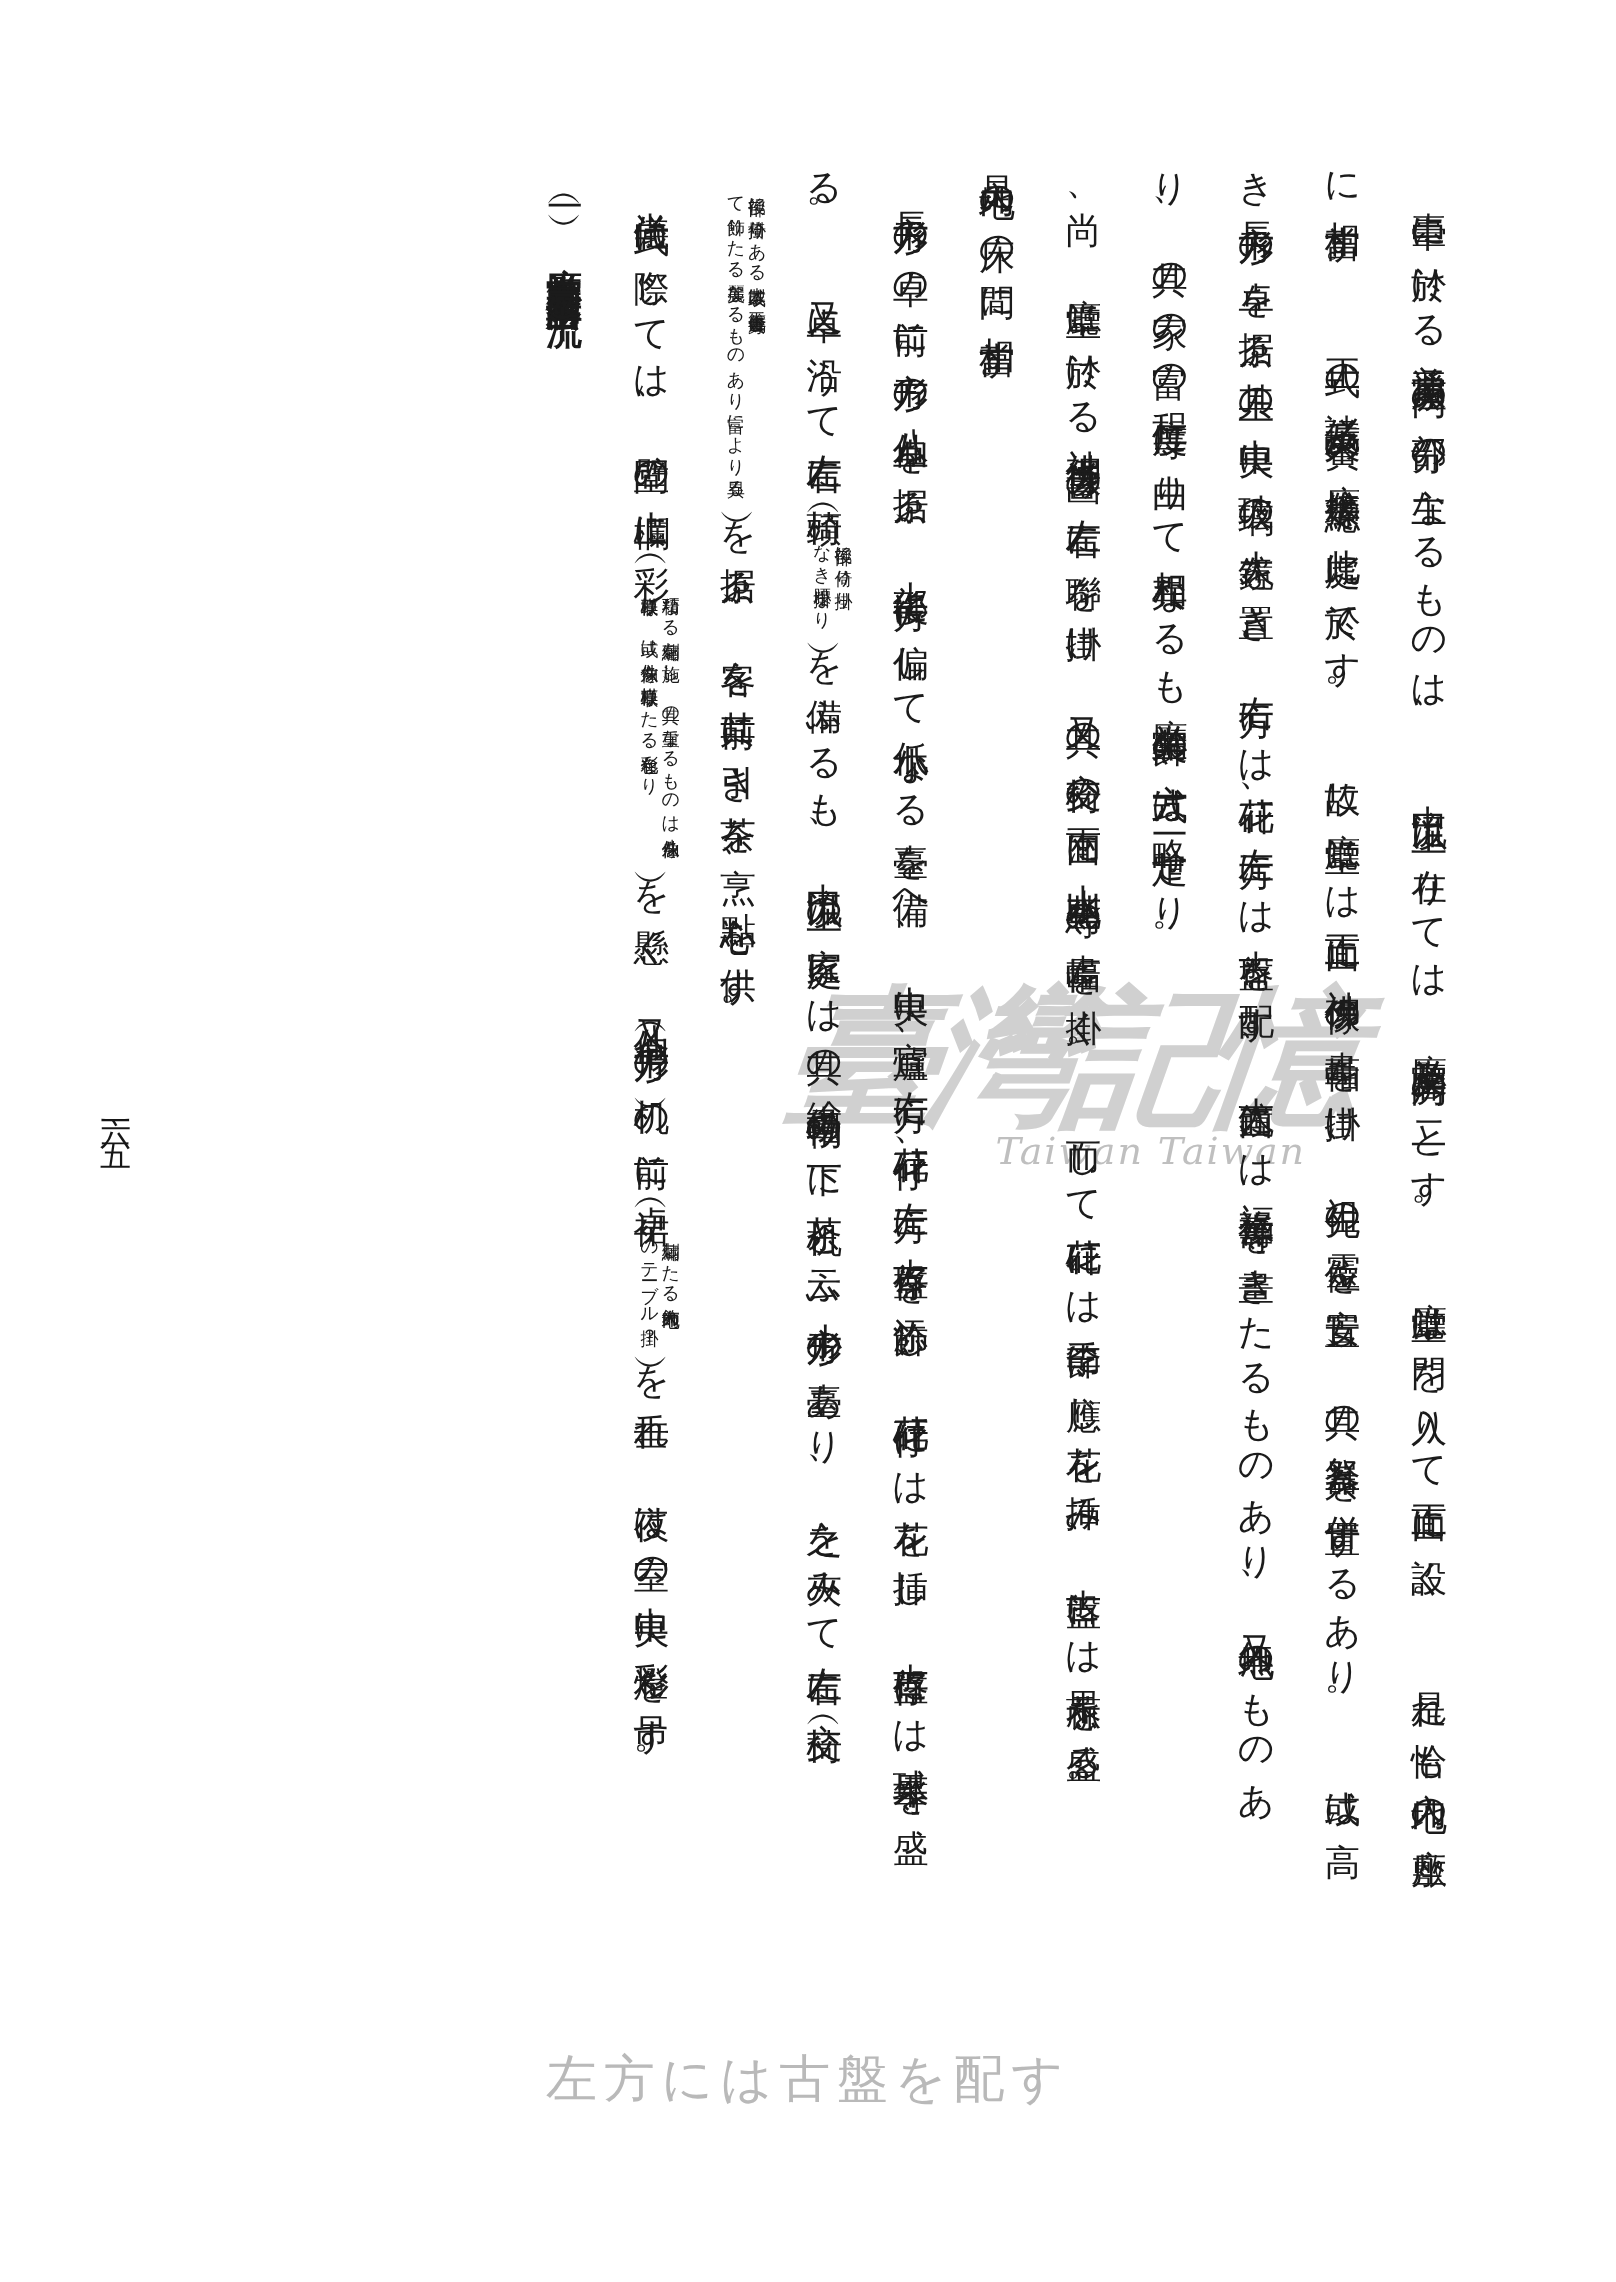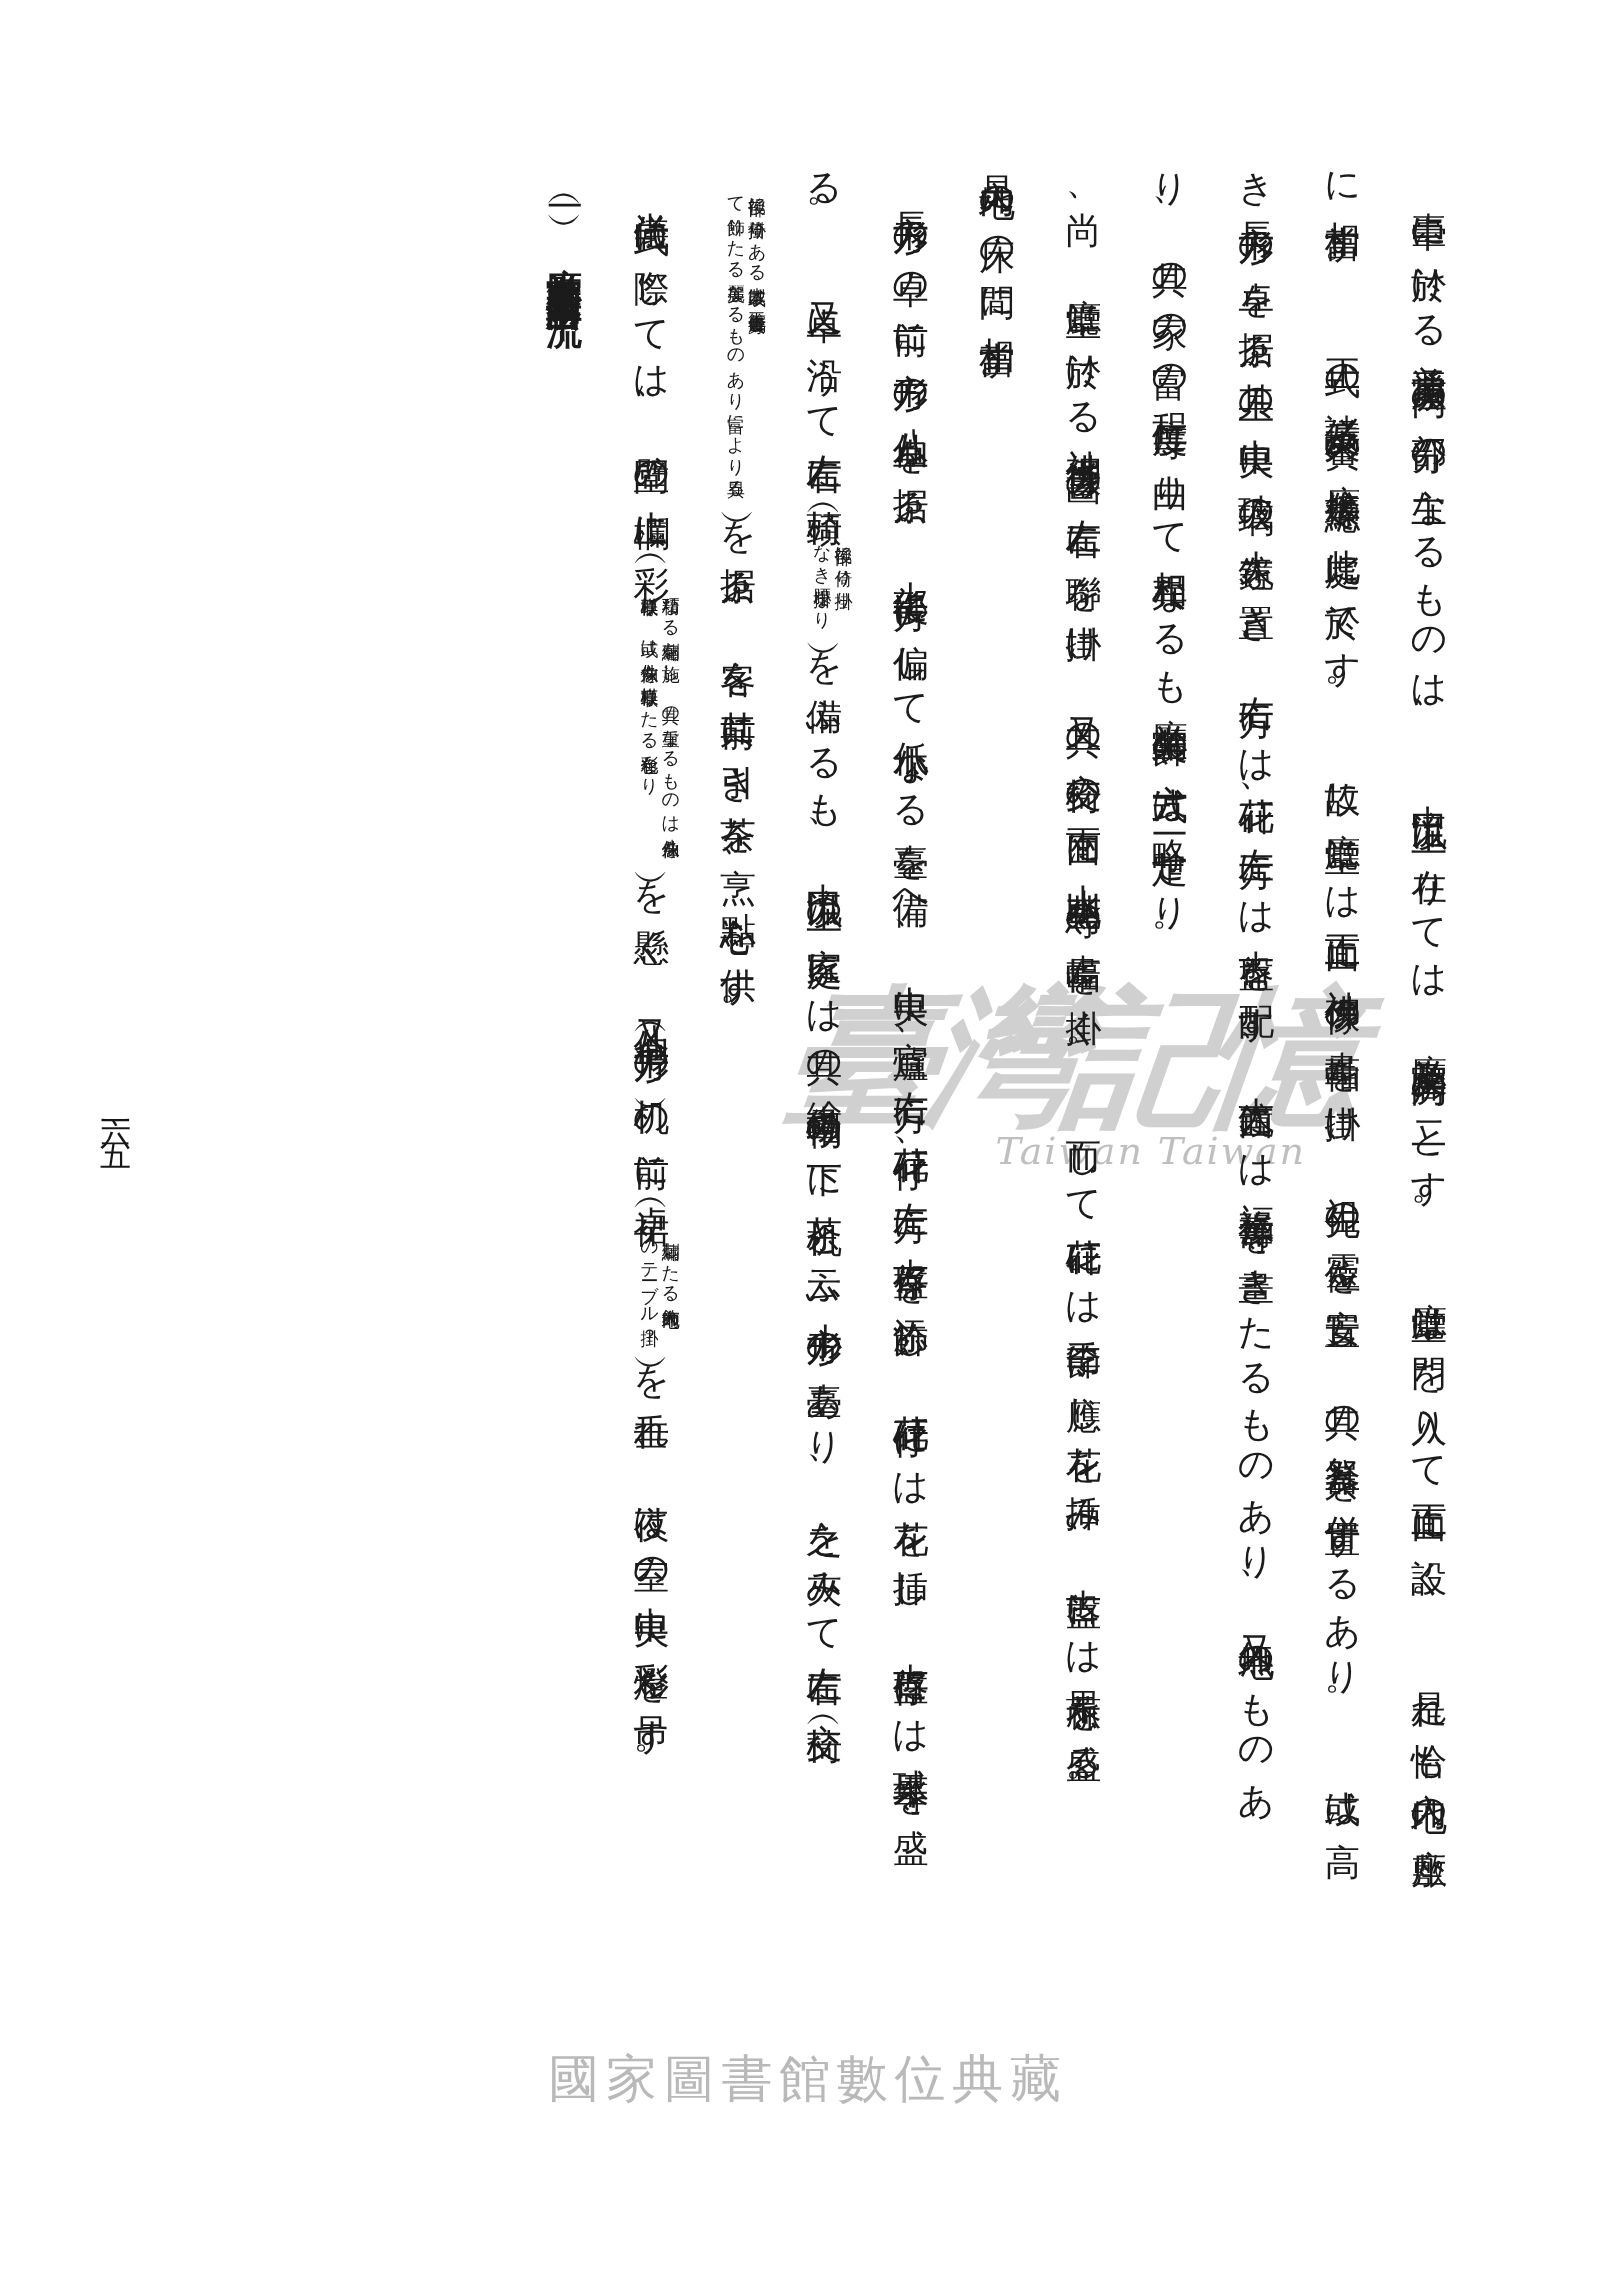--- a/index.html
+++ b/index.html
@@ -65,14 +65,14 @@
 <div class="text-block">
     <p>臺中に於ける普通家屋內の部分の主なるものは、　中流以上に在りては　廳堂及房間の二とす。　廳堂は門を入りて正面に設く。　是れ恰も內地の座敷に相當す。　正式の諸儀及來賓の應接等總て此處に於てす。　故に廳堂には正面に神佛像の畵軸を掛け、祖先の靈位を安置し、其の祭器具を併置するあり。　或は高き長方形の卓を据ゑ其上の中央に玻璃の大鏡を置き、右方には花矸、左方には古盤を配す、大鏡面には福祿壽等を畫きたるものあり、又無地のものあり、其の家の富の程度等に由りて相異なるも廳堂裝飾の方式は略一定せり。</p>
     <p>尚、　廳堂に於ける神佛肖像畵の左右に聯を掛け、又其の交椅の兩面に山水花鳥等の畵幅を掛く。　而して花矸には季節に應じ花を挿み、古盤には果蓏を盛る。　是內地の床の間に相當す。</p>
     <p>長方形の卓の前に方形の八仙卓を据ゑ、上部後方に偏して低小なる臺を備へ、中央に宣爐、右方に花矸仔、左方に古盤仔を添飾し、花矸仔には花を挿し、古盤仔には球果等を盛る。　又卓に沿うて左右に椅頭（<span class="warichu"><span>後部に倚り掛り</span><span>なき腰掛なり</span></span>）を備ふるも、中流以上の家庭には其の繪畵軸物の下に茶机と云ふ小方形の臺あり、之を夾みて左右に交椅（<span class="warichu"><span>後部に倚掛りある木製或は玉等貴金屬等に</span><span>て飾りたる美麗なるものあり富により異る</span></span>）を据ゑ、客を其前に引き茶を烹、點心を供す。</p>
     <p>尚儀式に際しては、壁間の上欄に彩（<span class="warichu"><span>精巧なる刺繡を施し、其の重なるものは八仙像を</span><span>模様取り、或は六仙像を模様取りたる彩色なり</span></span>）を懸く、又八仙卓（方形の机）の前に卓裙（<span class="warichu"><span>刺繡したる飾布內地</span><span>のテーブル掛？</span></span>）を垂れ、夜は室の中央に彩燈を吊す。</p>
     <p>（一）　<span class="head">廳堂內裝置圖解（中流）</span></p>
   </div>
 
 <div class="page-number">六一五</div>
 
-<div class="wm-bottom">國家圖書館數位典藏</div>
+<div class="wm-bottom">左方には古盤を配す</div>
 
 
 </body></html>

